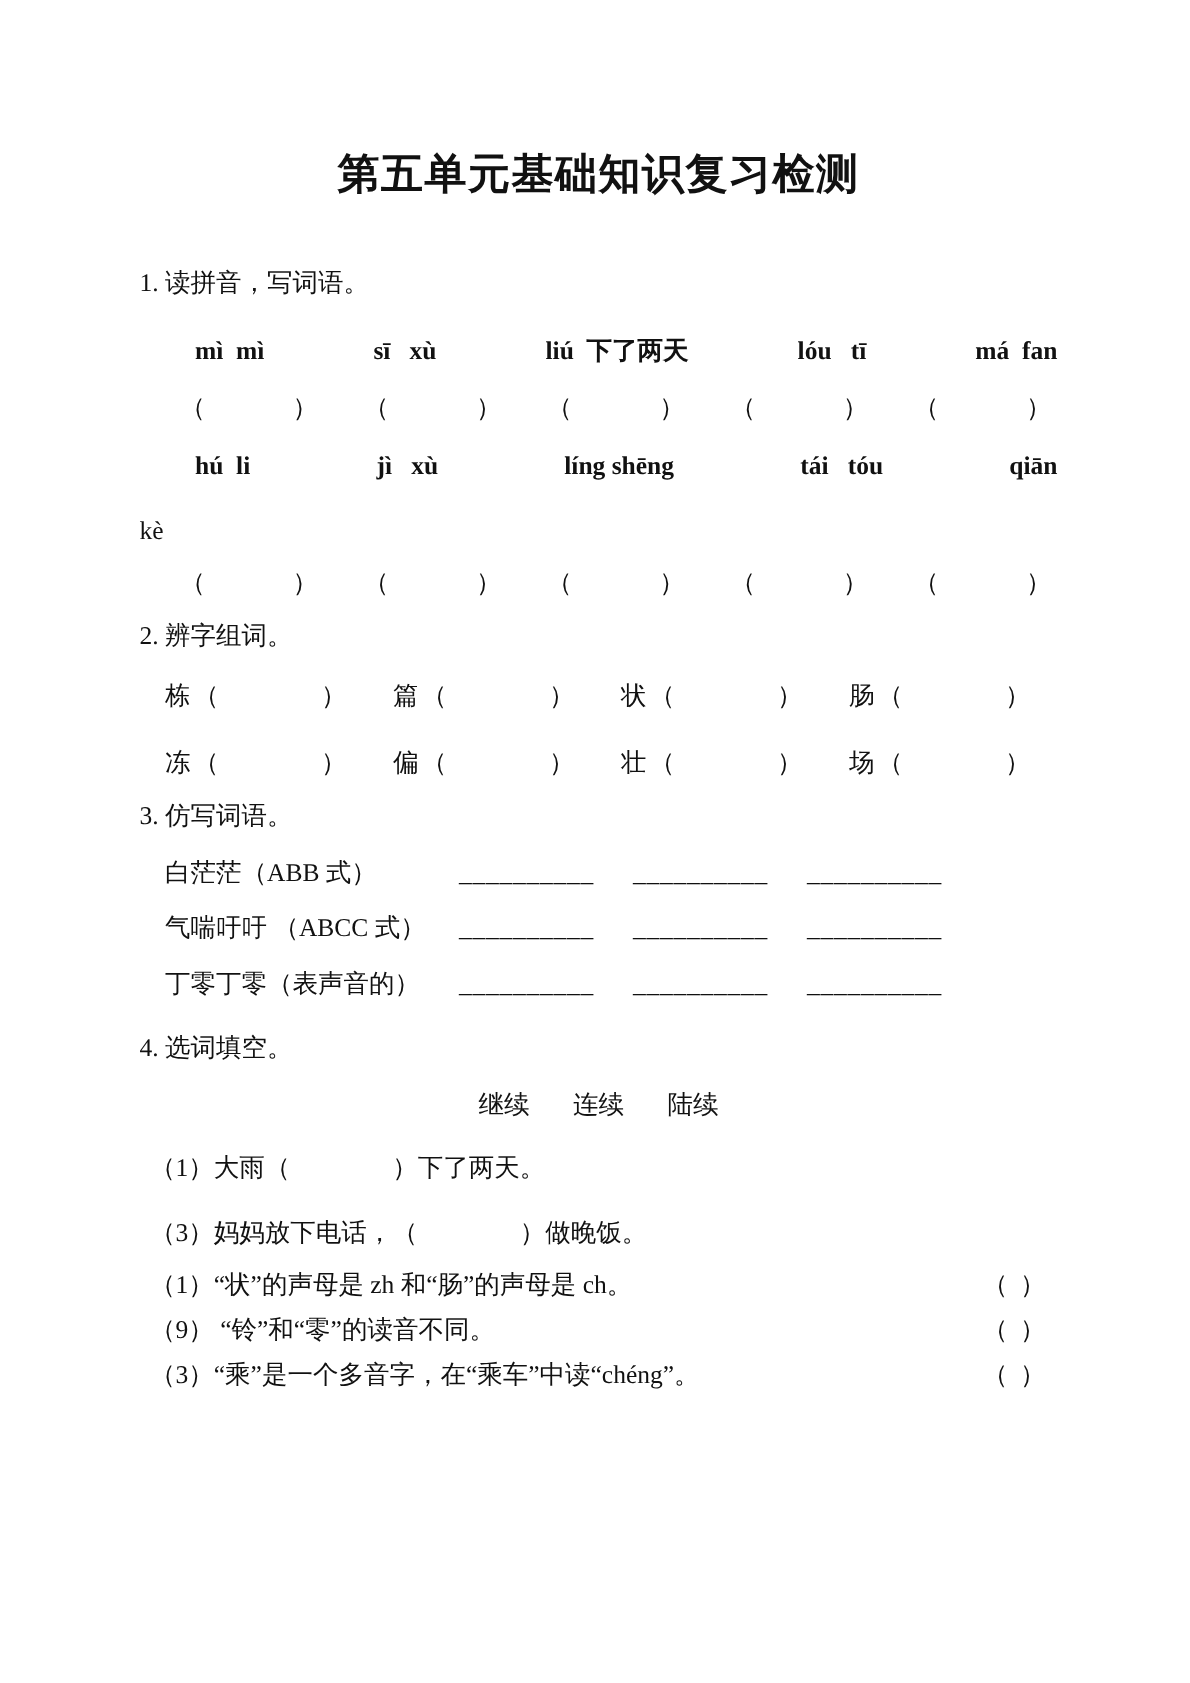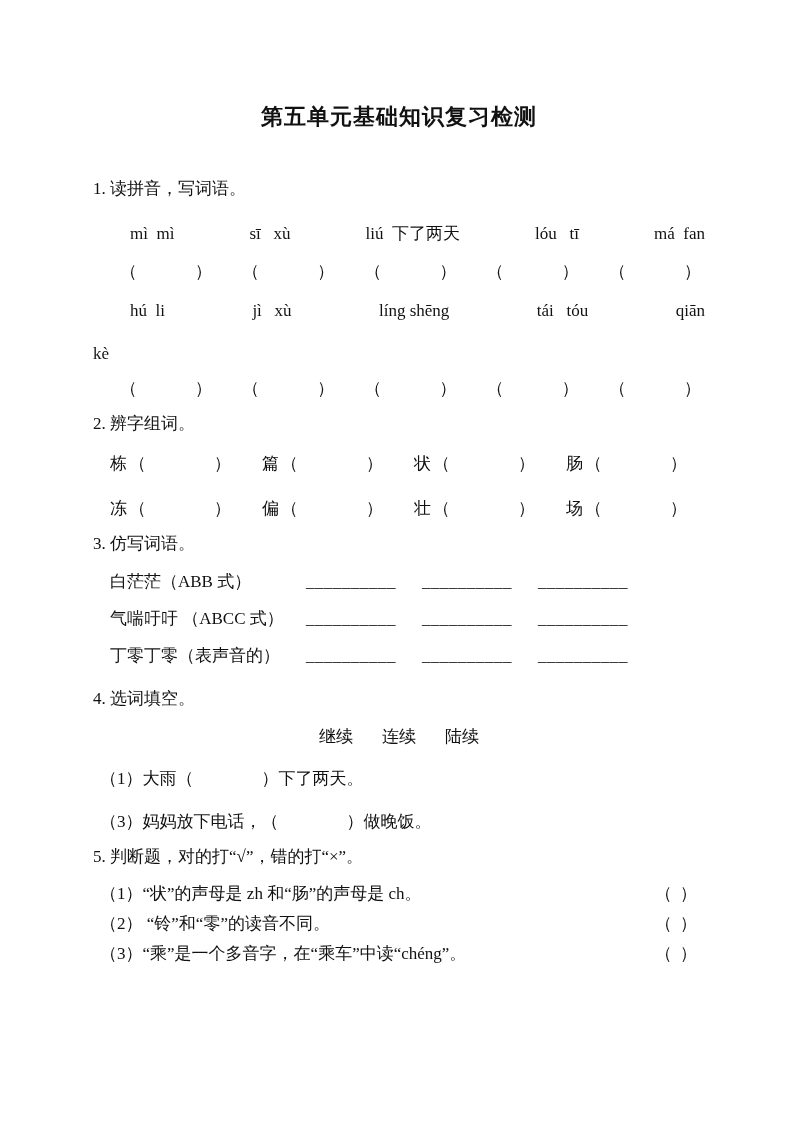--- a/index.html
+++ b/index.html
@@ -10,21 +10,21 @@
     margin: 0 auto;
     background: #ffffff;
     box-sizing: border-box;
     padding: 62px 88px 40px 93px;
     font-family: "Liberation Serif", "DejaVu Serif", serif;
     font-size: 17px;
     color: #111111;
     overflow: hidden;
   }
   .title {
-    font-size: 22px;
+    font-size: 28px;
     font-weight: bold;
     text-align: center;
     letter-spacing: 1px;
     margin: 38px 0 44px 0;
     line-height: 34px;
   }
   .row { line-height: 22px; white-space: pre; }
   .q-heading { margin-bottom: 16px; }
   .mb13 { margin-bottom: 13px; }
   .mb15 { margin-bottom: 15px; }
@@ -34,21 +34,21 @@
   .mb20 { margin-bottom: 20px; }
   .mb21 { margin-bottom: 21px; }
   .mb23 { margin-bottom: 23px; }
 
   .pinyin-row {
     display: flex;
     justify-content: space-between;
     margin-left: 37px;
     line-height: 22px;
   }
-  .pinyin-row span { white-space: pre; }
+  .pinyin-row span { white-space: pre; font-weight: bold; }
 
   .bracket-row {
     display: flex;
     justify-content: space-between;
     margin-left: 27px;
     margin-right: 4px;
     line-height: 22px;
   }
   .bpair {
     display: inline-flex;
@@ -276,32 +276,31 @@
       <span>继续</span>
       <span>连续</span>
       <span>陆续</span>
     </div>
 
     <div class="q4-item mb21">（1）大雨（　　　　）下了两天。</div>
     <div class="q4-item mb13">（3）妈妈放下电话，（　　　　）做晚饭。</div>
   </section>
 
   <section>
-    <div class="row q-heading" style="margin-bottom:15px">5. 判断题，对的打“√”，错的打“×”。</div>
 
     <div class="q5-row" style="margin-bottom:8px">
       <span class="stem">（1）“状”的声母是 zh 和“肠”的声母是 ch。</span>
       <span class="bpair wq5">
           <span>（</span>
           <span>）</span>
         </span>
     </div>
 
     <div class="q5-row" style="margin-bottom:8px">
-      <span class="stem">（2） “铃”和“零”的读音不同。</span>
+      <span class="stem">（9） “铃”和“零”的读音不同。</span>
       <span class="bpair wq5">
           <span>（</span>
           <span>）</span>
         </span>
     </div>
 
     <div class="q5-row">
       <span class="stem">（3）“乘”是一个多音字，在“乘车”中读“chéng”。</span>
       <span class="bpair wq5">
           <span>（</span>

